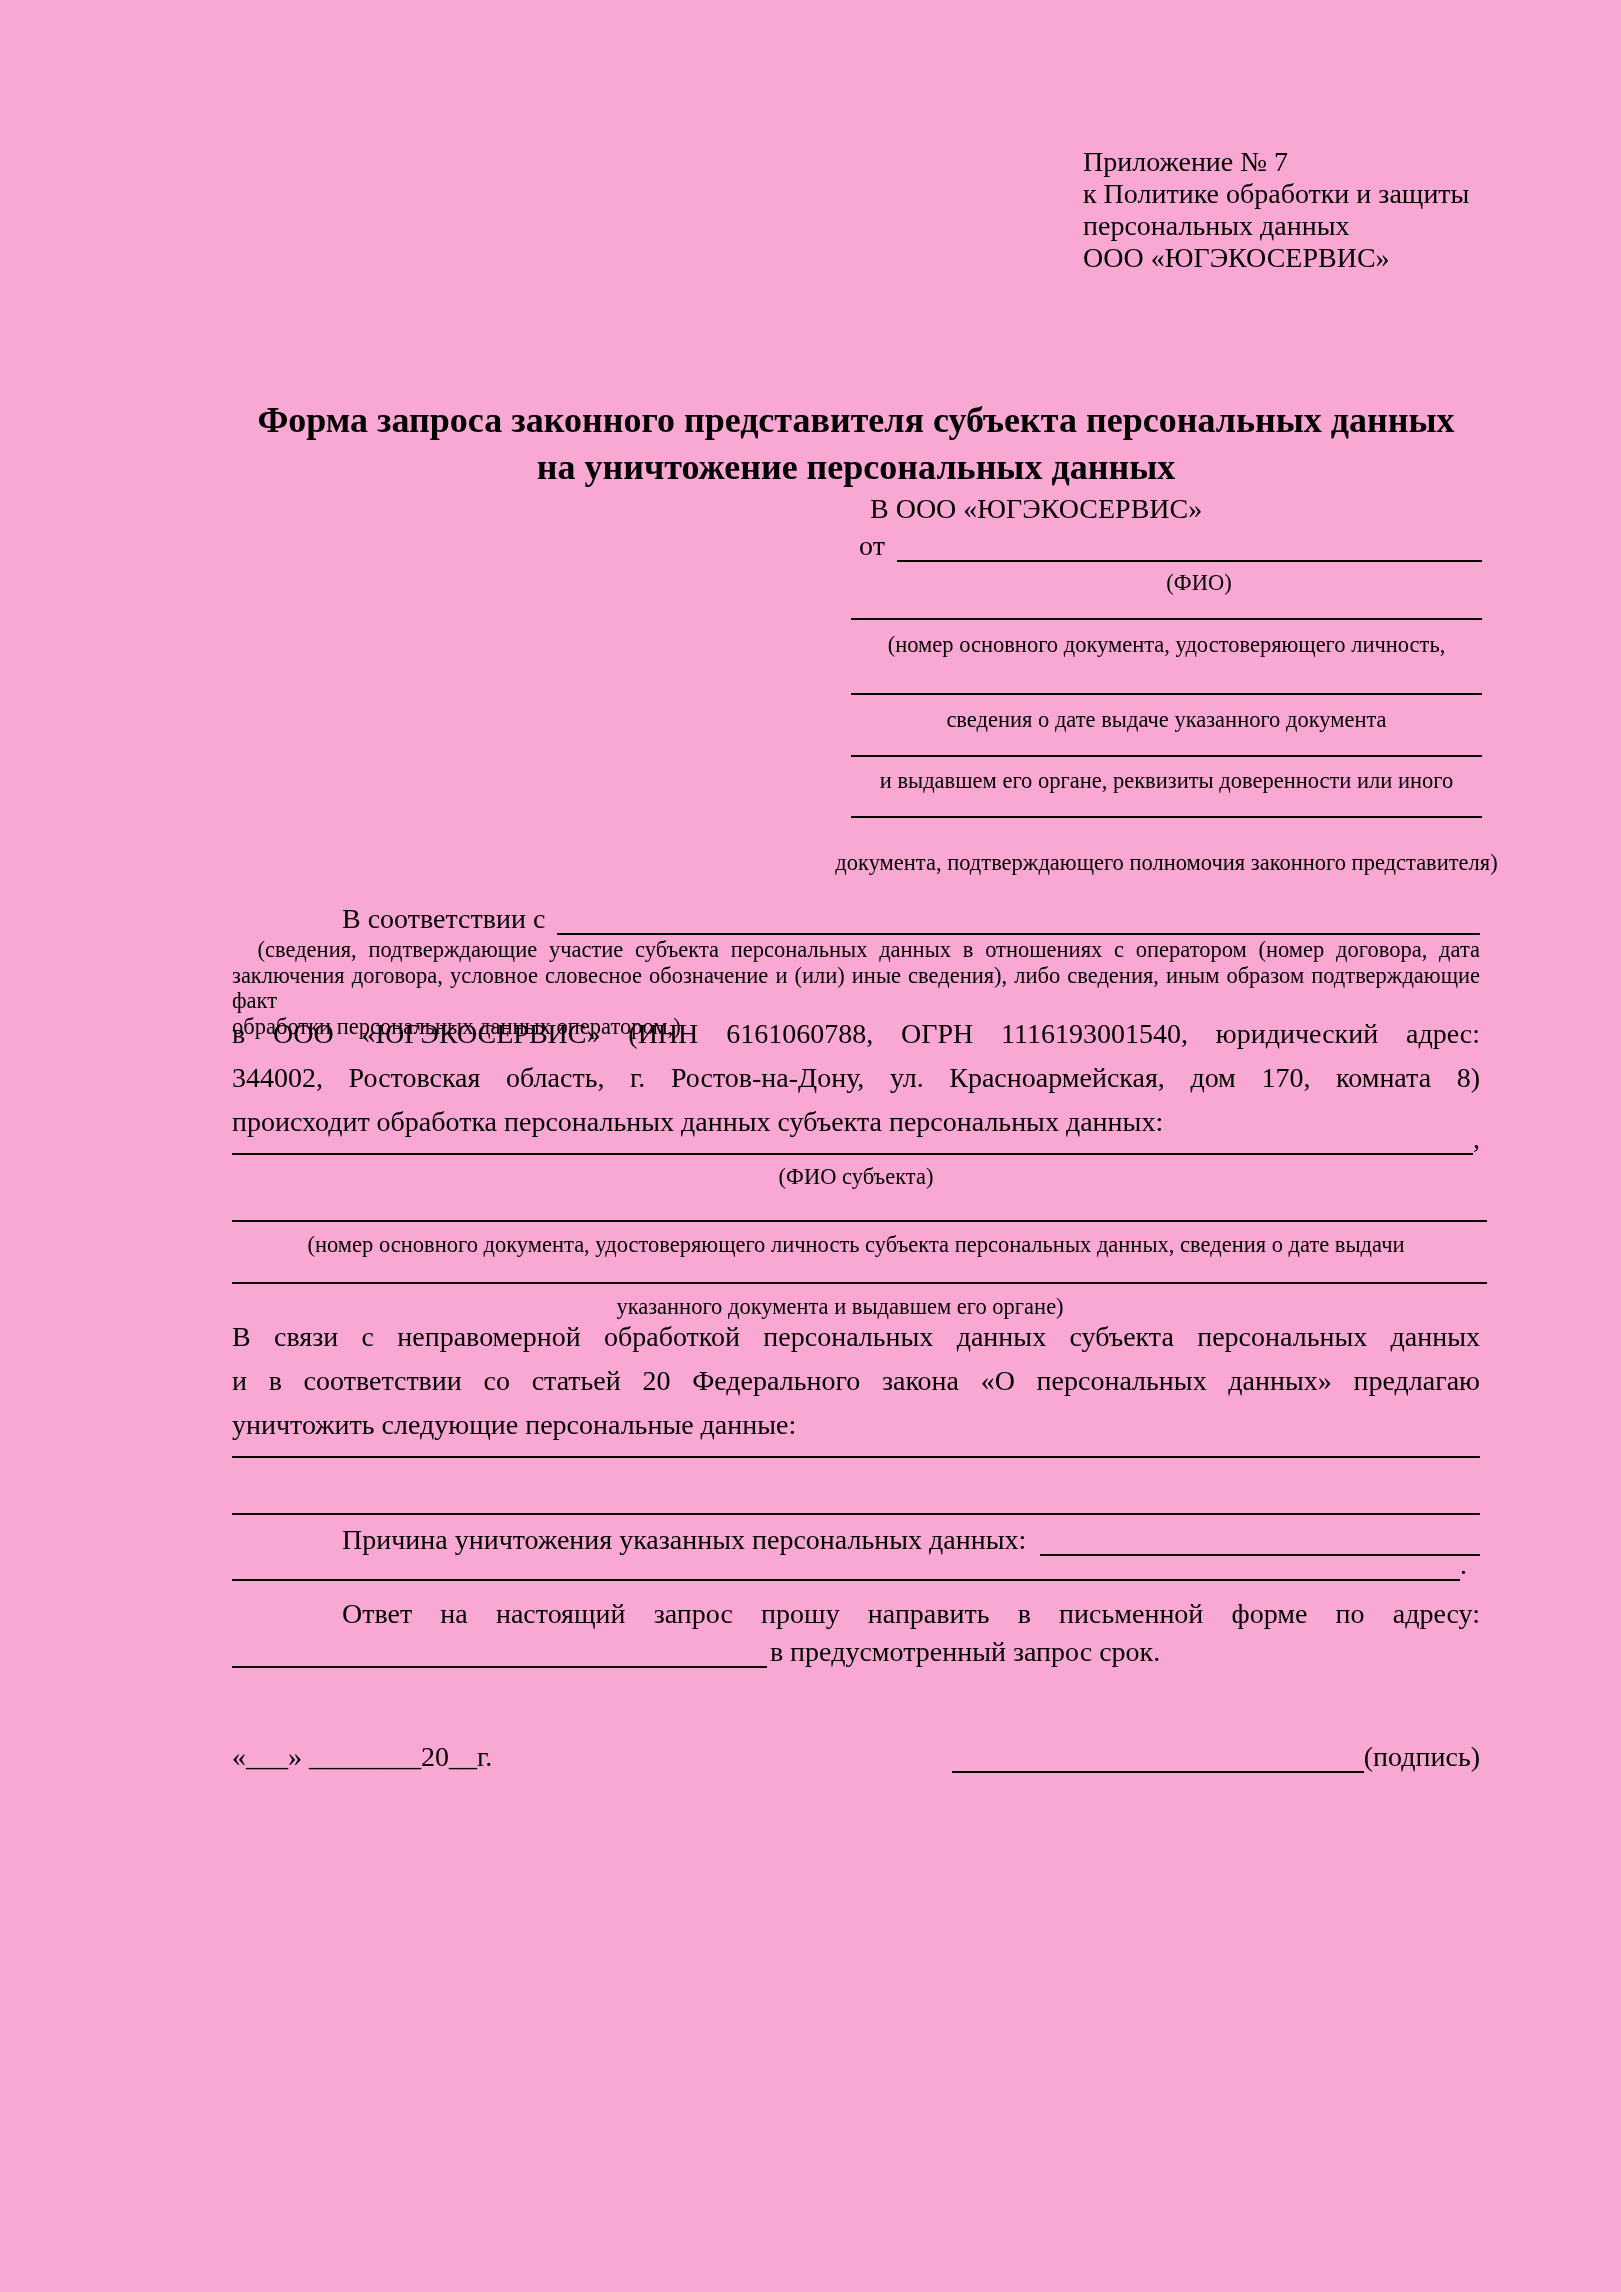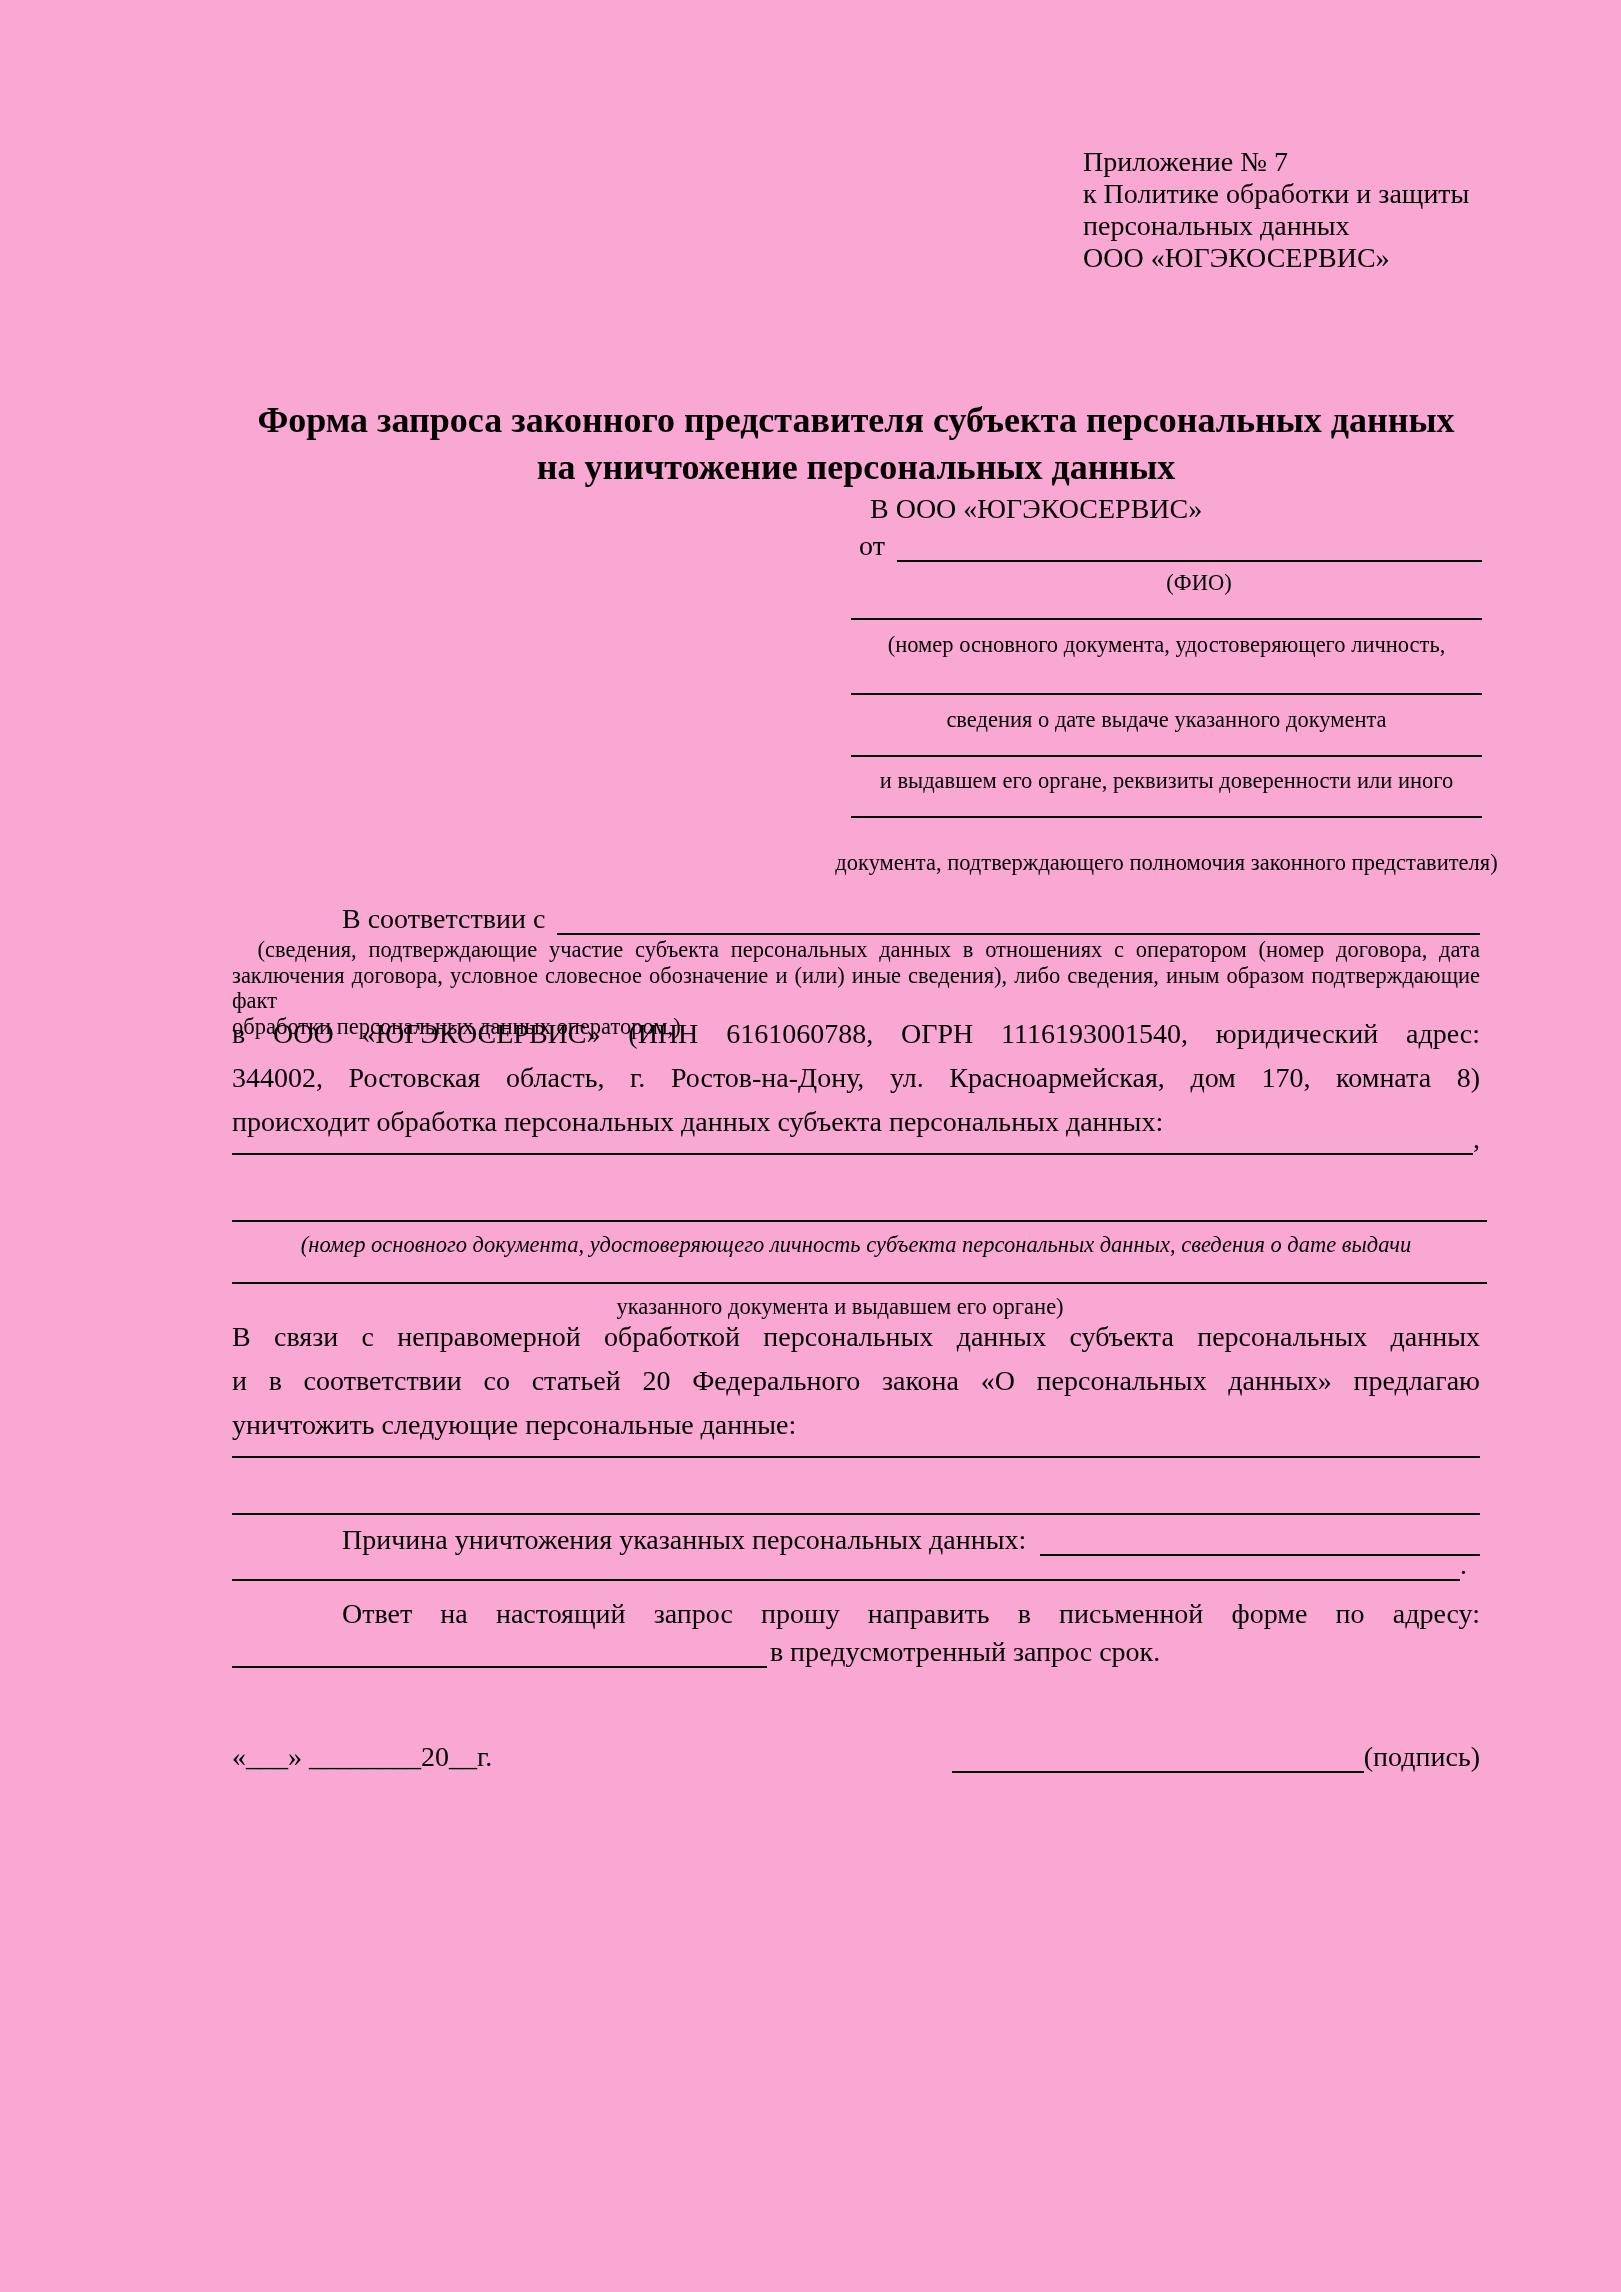--- a/index.html
+++ b/index.html
@@ -83,23 +83,24 @@
   <div class="abs t29 lh45" style="left:232px;top:1012px;width:1248px;">
     <div class="jl">в ООО «ЮГЭКОСЕРВИС» (ИНН 6161060788, ОГРН 1116193001540, юридический адрес:</div>
     <div class="jl">344002, Ростовская область, г. Ростов-на-Дону, ул. Красноармейская, дом 170, комната 8)</div>
     <div>происходит обработка персональных данных субъекта персональных данных:</div>
   </div>
 
   <div class="abs row t29" style="left:232px;top:1129px;width:1248px;height:25.5px;">
     <span class="fill grow"></span>
     <span>,</span>
   </div>
+  <div class="abs cap center-flex nowrap" style="left:232px;top:1164px;width:1248px;">(ФИО субъекта)</div>
 
   <div class="hr" style="left:232px;top:1220px;width:1255px;"></div>
-  <div class="abs cap center-flex nowrap" style="left:232px;top:1232px;width:1248px;font-style:italic;">(номер основного документа, удостоверяющего личность субъекта персональных данных, сведения о дате выдачи</div>
+  <div class="abs cap center-flex nowrap" style="left:232px;top:1232px;width:1248px;">(номер основного документа, удостоверяющего личность субъекта персональных данных, сведения о дате выдачи</div>
 
   <div class="hr" style="left:232px;top:1282px;width:1255px;"></div>
   <div class="abs cap center-flex nowrap" style="left:216px;top:1294px;width:1248px;">указанного документа и выдавшем его органе)</div>
 
   <div class="abs t29 lh45" style="left:232px;top:1315px;width:1248px;">
     <div class="jl">В связи с неправомерной обработкой персональных данных субъекта персональных данных</div>
     <div class="jl">и в соответствии со статьей 20 Федерального закона «О персональных данных» предлагаю</div>
     <div>уничтожить следующие персональные данные:</div>
   </div>
 

